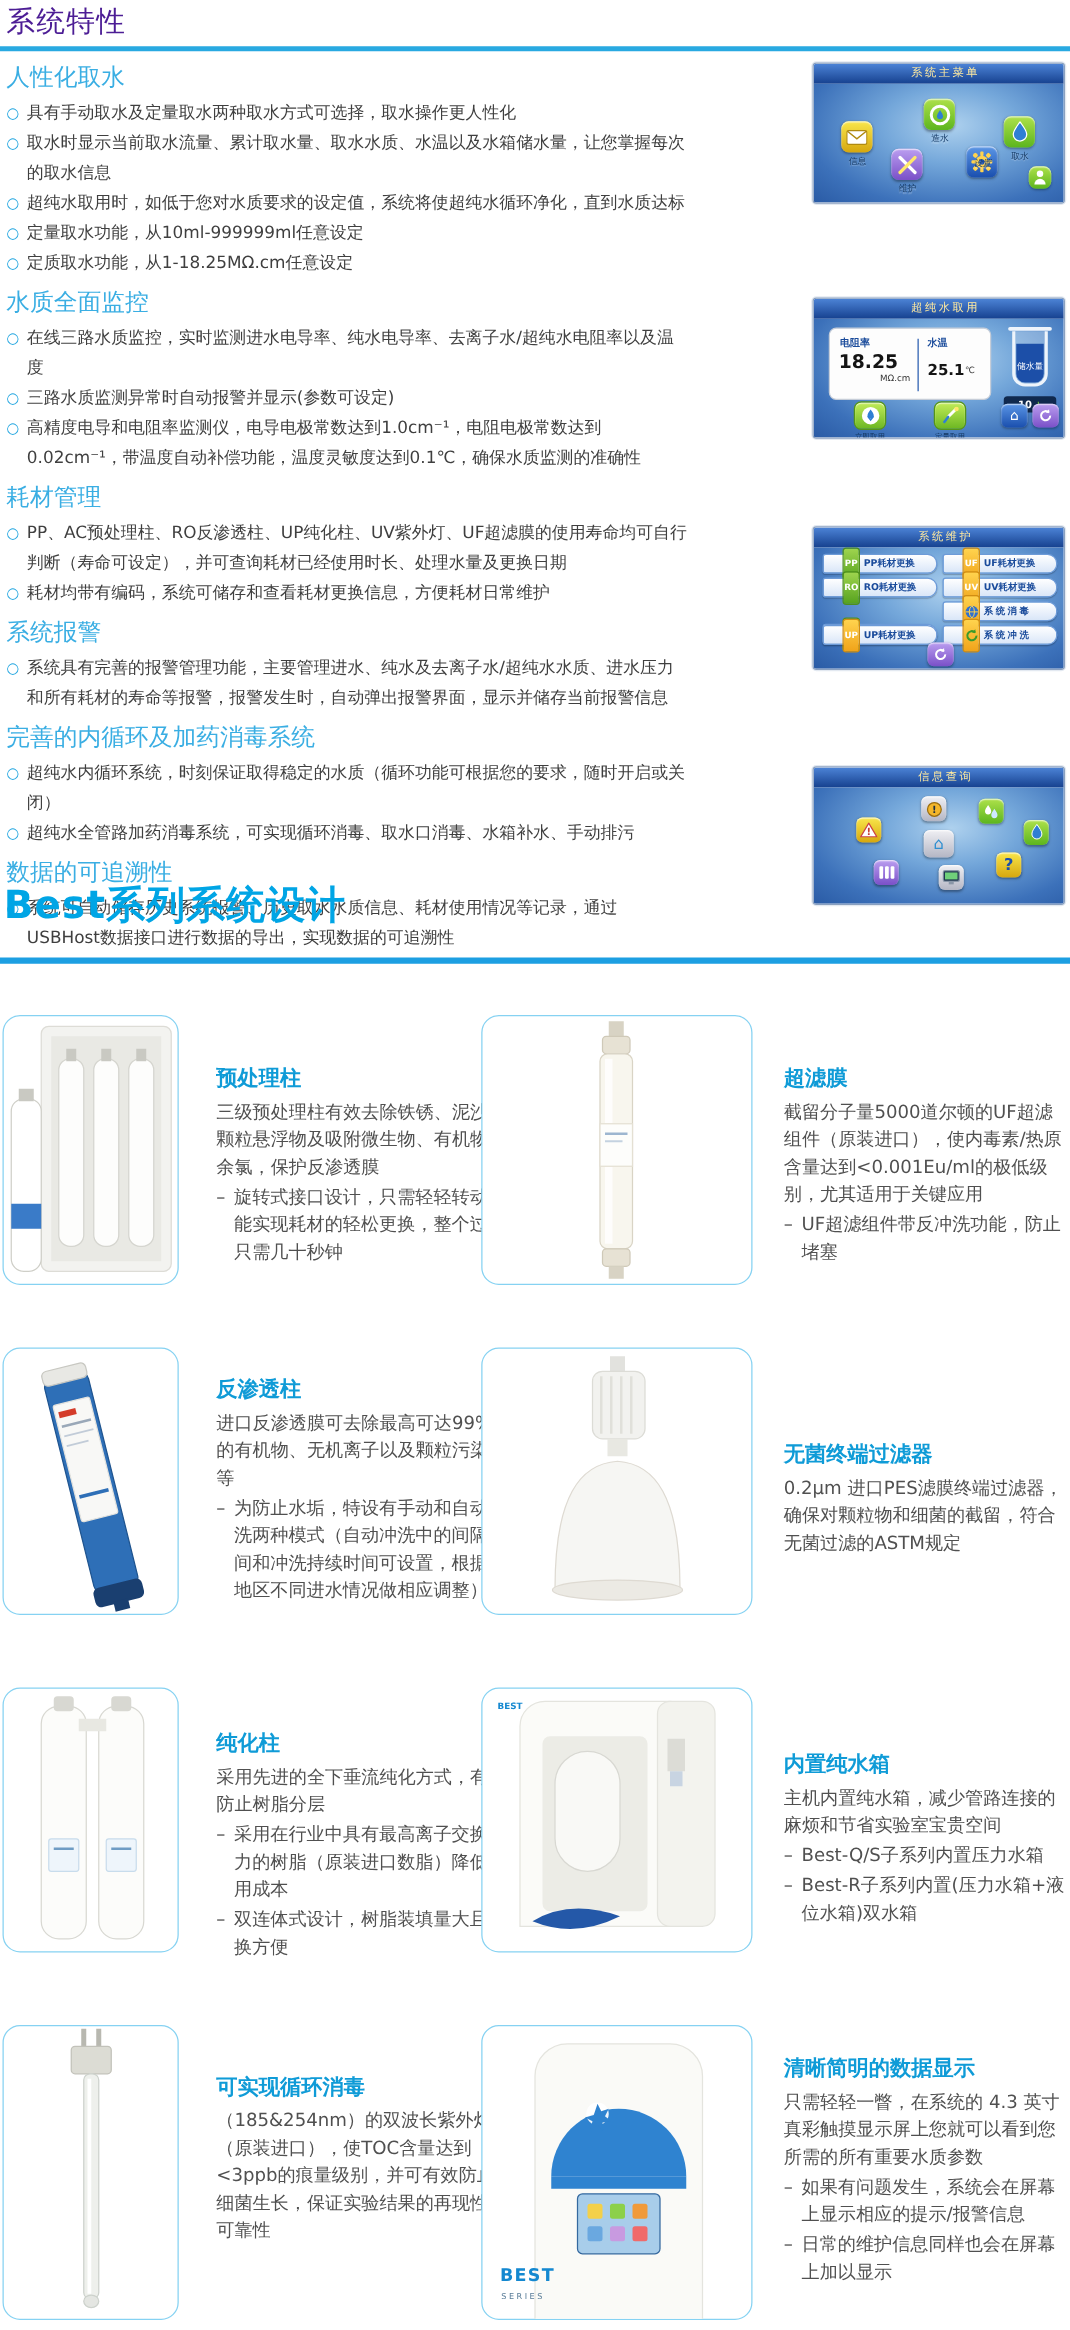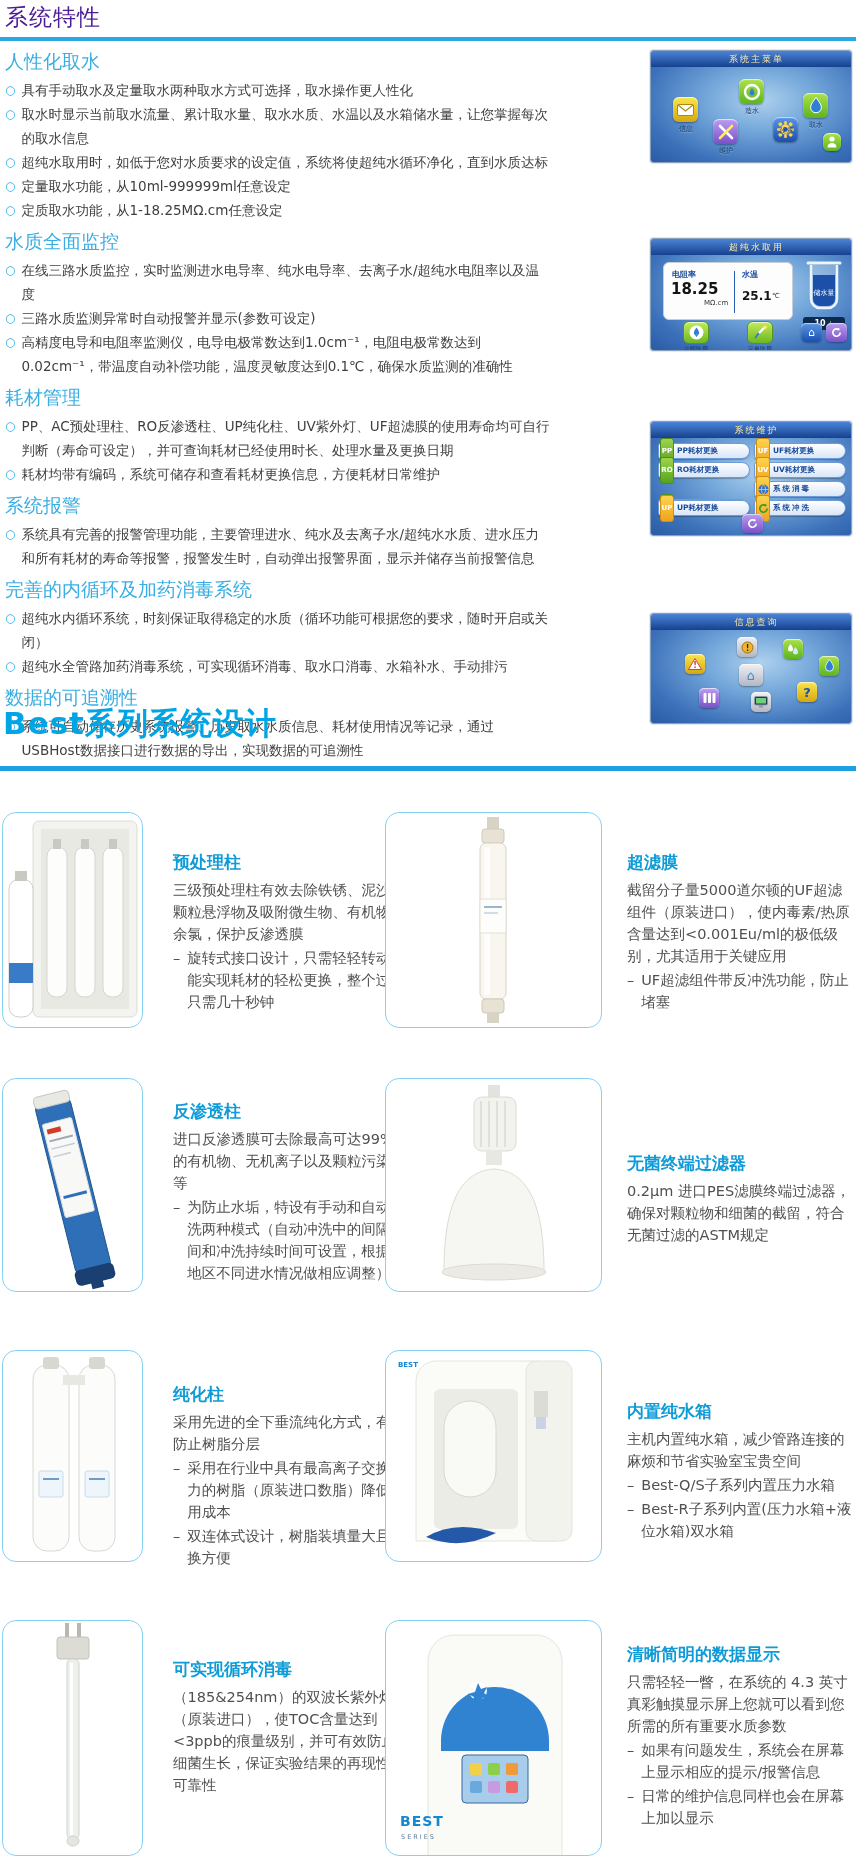--- a/index.html
+++ b/index.html
@@ -32,21 +32,21 @@
   .p2-lbl { position:absolute; font-size:8px; font-weight:bold; color:#1a4b9b; }
   .p2-big { position:absolute; font-weight:bold; color:#141414; }
   .p2-unit { position:absolute; font-size:7px; color:#333; }
   .p2-div { position:absolute; left:70px; top:8px; width:1px; height:42px; background:#2a5db0; }
   .tankpill { position:absolute; left:152px; top:62px; width:42px; height:13px; background:#10294e; border-radius:3px; display:flex; align-items:center; justify-content:center; gap:4px; }
   .gbtn { position:absolute; width:26px; height:23px; border-radius:6px; background:linear-gradient(#c2ec58,#6cb722); border:1px solid #55941a; display:flex; align-items:center; justify-content:center; box-shadow:inset 0 1px 1px rgba(255,255,255,.7); }
   .sbtn { position:absolute; width:21px; height:19px; border-radius:5px; display:flex; align-items:center; justify-content:center; color:#fff; font-size:11px; box-shadow:inset 0 1px 1px rgba(255,255,255,.6), 0 1px 2px rgba(0,0,0,.3); }
   .btn-lbl { position:absolute; font-size:6px; color:#12355e; width:46px; text-align:center; }
   
   .mbtn { position:absolute; width:92px; height:16px; background:linear-gradient(#ffffff,#d9e6f8); border:1px solid #6d9bd8; border-radius:3px 9px 9px 3px; display:flex; align-items:center; font-size:7.5px; color:#1a4b9b; font-weight:bold; box-shadow:0 1px 1px rgba(0,0,0,.25); }
-  .badge { width:14px; height:27px; border-radius:3px; color:#fff; font-size:7px; font-weight:bold; display:flex; align-items:center; justify-content:center; margin:0 3px 0 1px; flex:0 0 auto;text-align:center; }
+  .badge { width:14px; height:27px; border-radius:3px; color:#fff; font-size:7px; font-weight:bold; display:flex; align-items:center; justify-content:center; margin:0 3px 0 15px; flex:0 0 auto;text-align:center; }
   .bg-green { background:linear-gradient(#9ed44e,#56a21e); border:1px solid #4e8f1c; }
   .bg-amber { background:linear-gradient(#ffd34e,#f0a31a); border:1px solid #d08d12; }
   .sp { letter-spacing:2px; }
   
   .icon4 { position:absolute; width:20px; height:20px; border-radius:5px; display:flex; align-items:center; justify-content:center; box-shadow:inset 0 1px 1px rgba(255,255,255,.7), 0 1px 2px rgba(0,0,0,.35); }
   
   .best-title { position:absolute; left:3px; top:703px; font-size:31px; font-weight:bold; color:#00a5e5; letter-spacing:1px; }
   .rule2 { position:absolute; left:0; top:766px; width:856px; height:5px; background:#1d9fe2; }
   .imgbox { position:absolute; background:#fff; border:1px solid #86d2f2; border-radius:14px; overflow:hidden; }
   .ptxt { position:absolute; }

